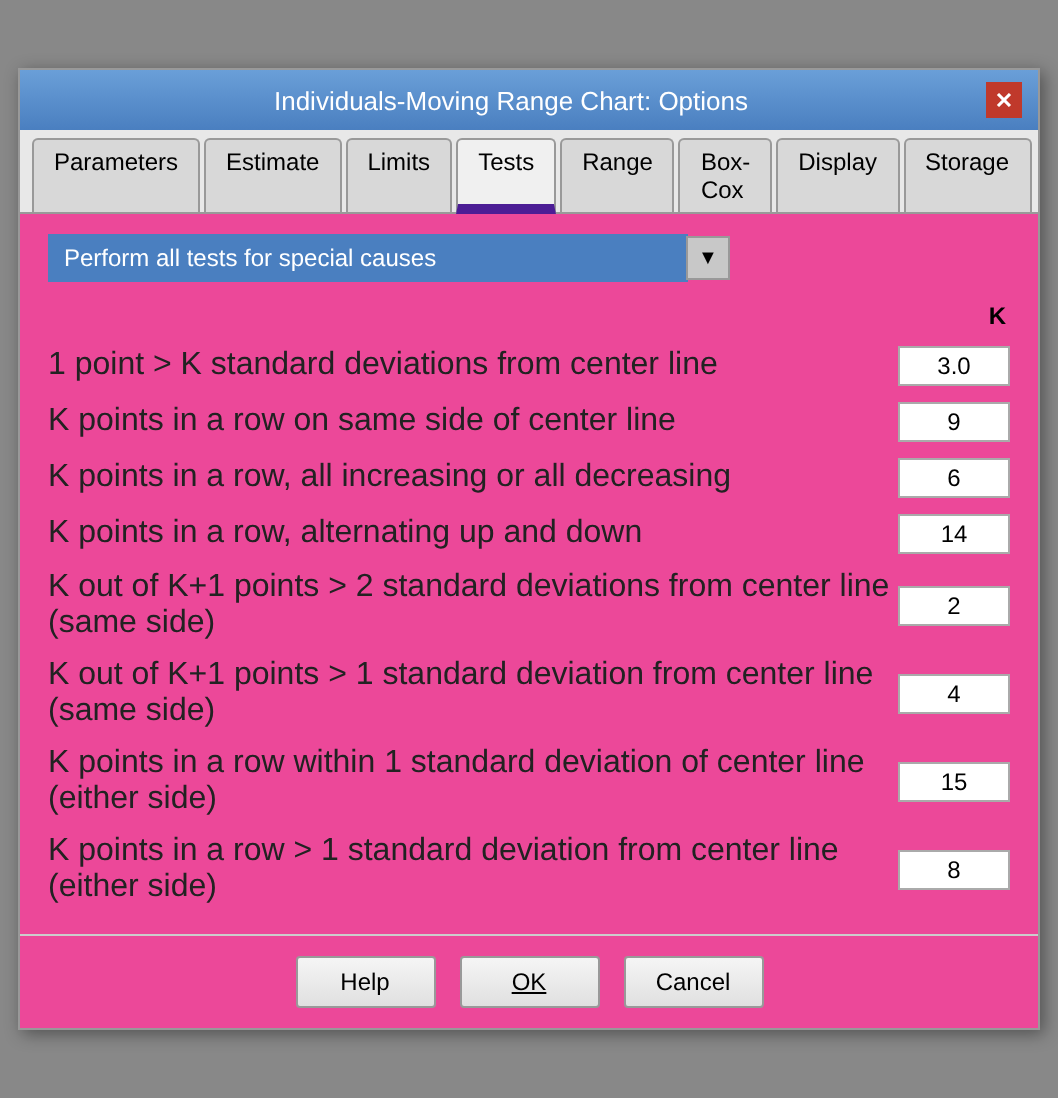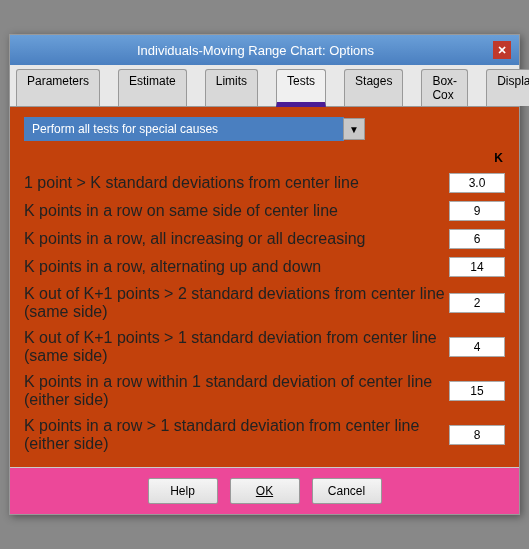--- a/index.html
+++ b/index.html
@@ -44,41 +44,41 @@
       display: flex;
       align-items: center;
       justify-content: center;
       font-weight: bold;
     }
     .tabs {
       display: flex;
       background: #e8e8e8;
       border-bottom: 1px solid #999;
       padding: 4px 6px 0 6px;
-      gap: 16px;
+      gap: 0;
     }
     .tab {
       padding: 4px 10px;
       border: 1px solid #999;
       border-bottom: none;
       background: #d8d8d8;
       cursor: pointer;
       font-size: 12px;
       margin-right: 2px;
       border-radius: 3px 3px 0 0;
     }
     .tab.active {
       background: #f0f0f0;
       border-bottom: 5px solid #4c1d95;
       margin-bottom: -1px;
       z-index: 1;
     }
     .content {
       padding: 10px 14px;
-      background: #c2410c;
+      background: #ec4899;
     }
     .dropdown-row {
       display: flex;
       align-items: center;
       margin-bottom: 10px;
     }
     .dropdown-select {
       flex: 1;
       max-width: 320px;
       padding: 3px 6px;
@@ -161,21 +161,21 @@
   <div class="title-bar">
     <span class="title-bar-title">Individuals-Moving Range Chart: Options</span>
     <button class="close-btn">✕</button>
   </div>
 
   <div class="tabs">
     <div class="tab">Parameters</div>
     <div class="tab">Estimate</div>
     <div class="tab">Limits</div>
     <div class="tab active">Tests</div>
-    <div class="tab">Stages</div>
+    <div class="tab">Range</div>
     <div class="tab">Box-Cox</div>
     <div class="tab">Display</div>
     <div class="tab">Storage</div>
   </div>
 
   <div class="content">
 
     <div class="dropdown-row">
       <select class="dropdown-select">
         <option>Perform all tests for special causes</option>

